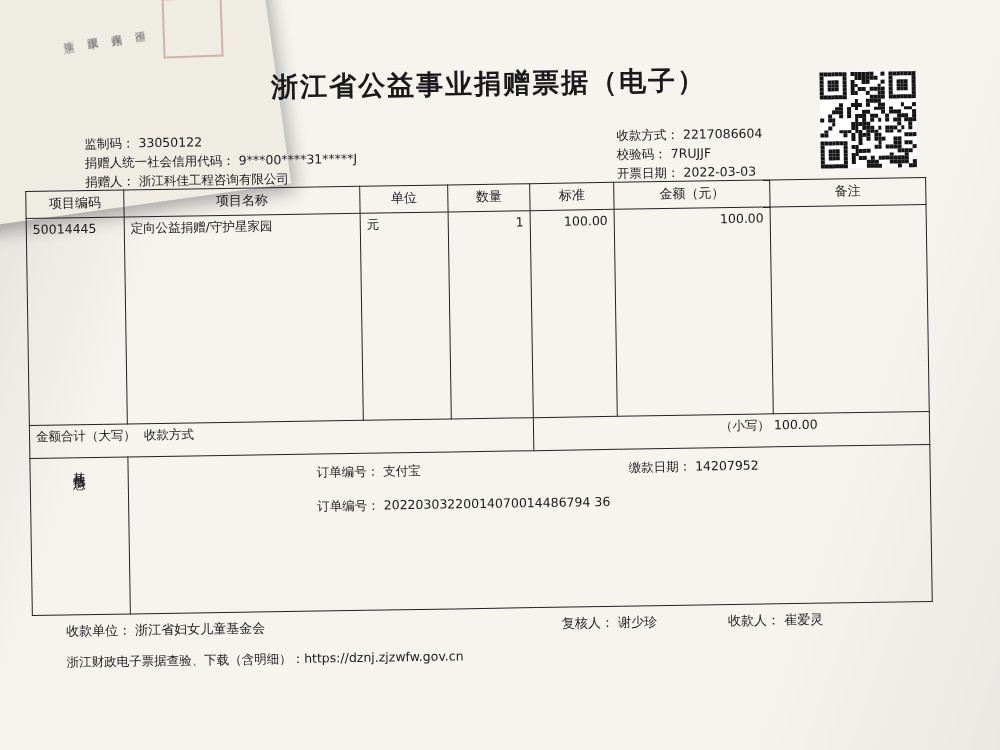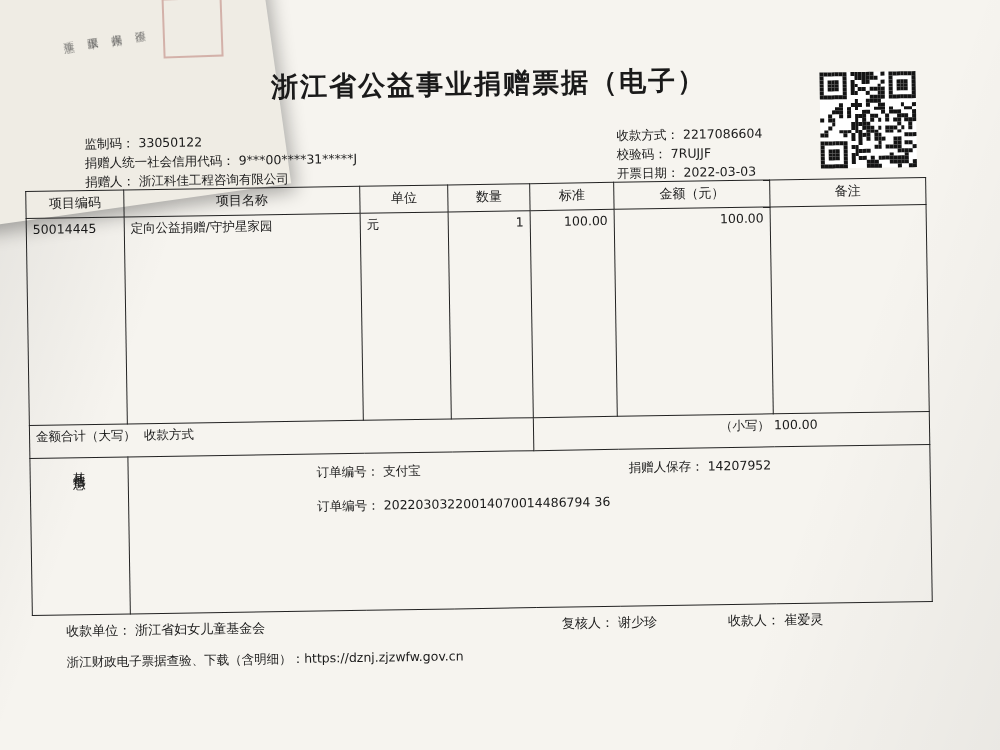--- a/index.html
+++ b/index.html
@@ -588,21 +588,21 @@
           <td class="pay-cell" colspan="6">
             <div class="pay-line pl1">
               <span>订单编号：</span>
               <span>支付宝</span>
             </div>
             <div class="pay-line pl2">
               <span>订单编号：</span>
               <span>20220303220014070014486794 36</span>
             </div>
             <div class="pay-line pr1">
-              <span>捐赠人保存：</span>
+              <span>缴款日期：</span>
               <span>14207952</span>
             </div>
           </td>
         </tr>
       </tbody>
     </table>
 
     <div class="footer">
       <div class="f-row1">
         <div class="f-left">

